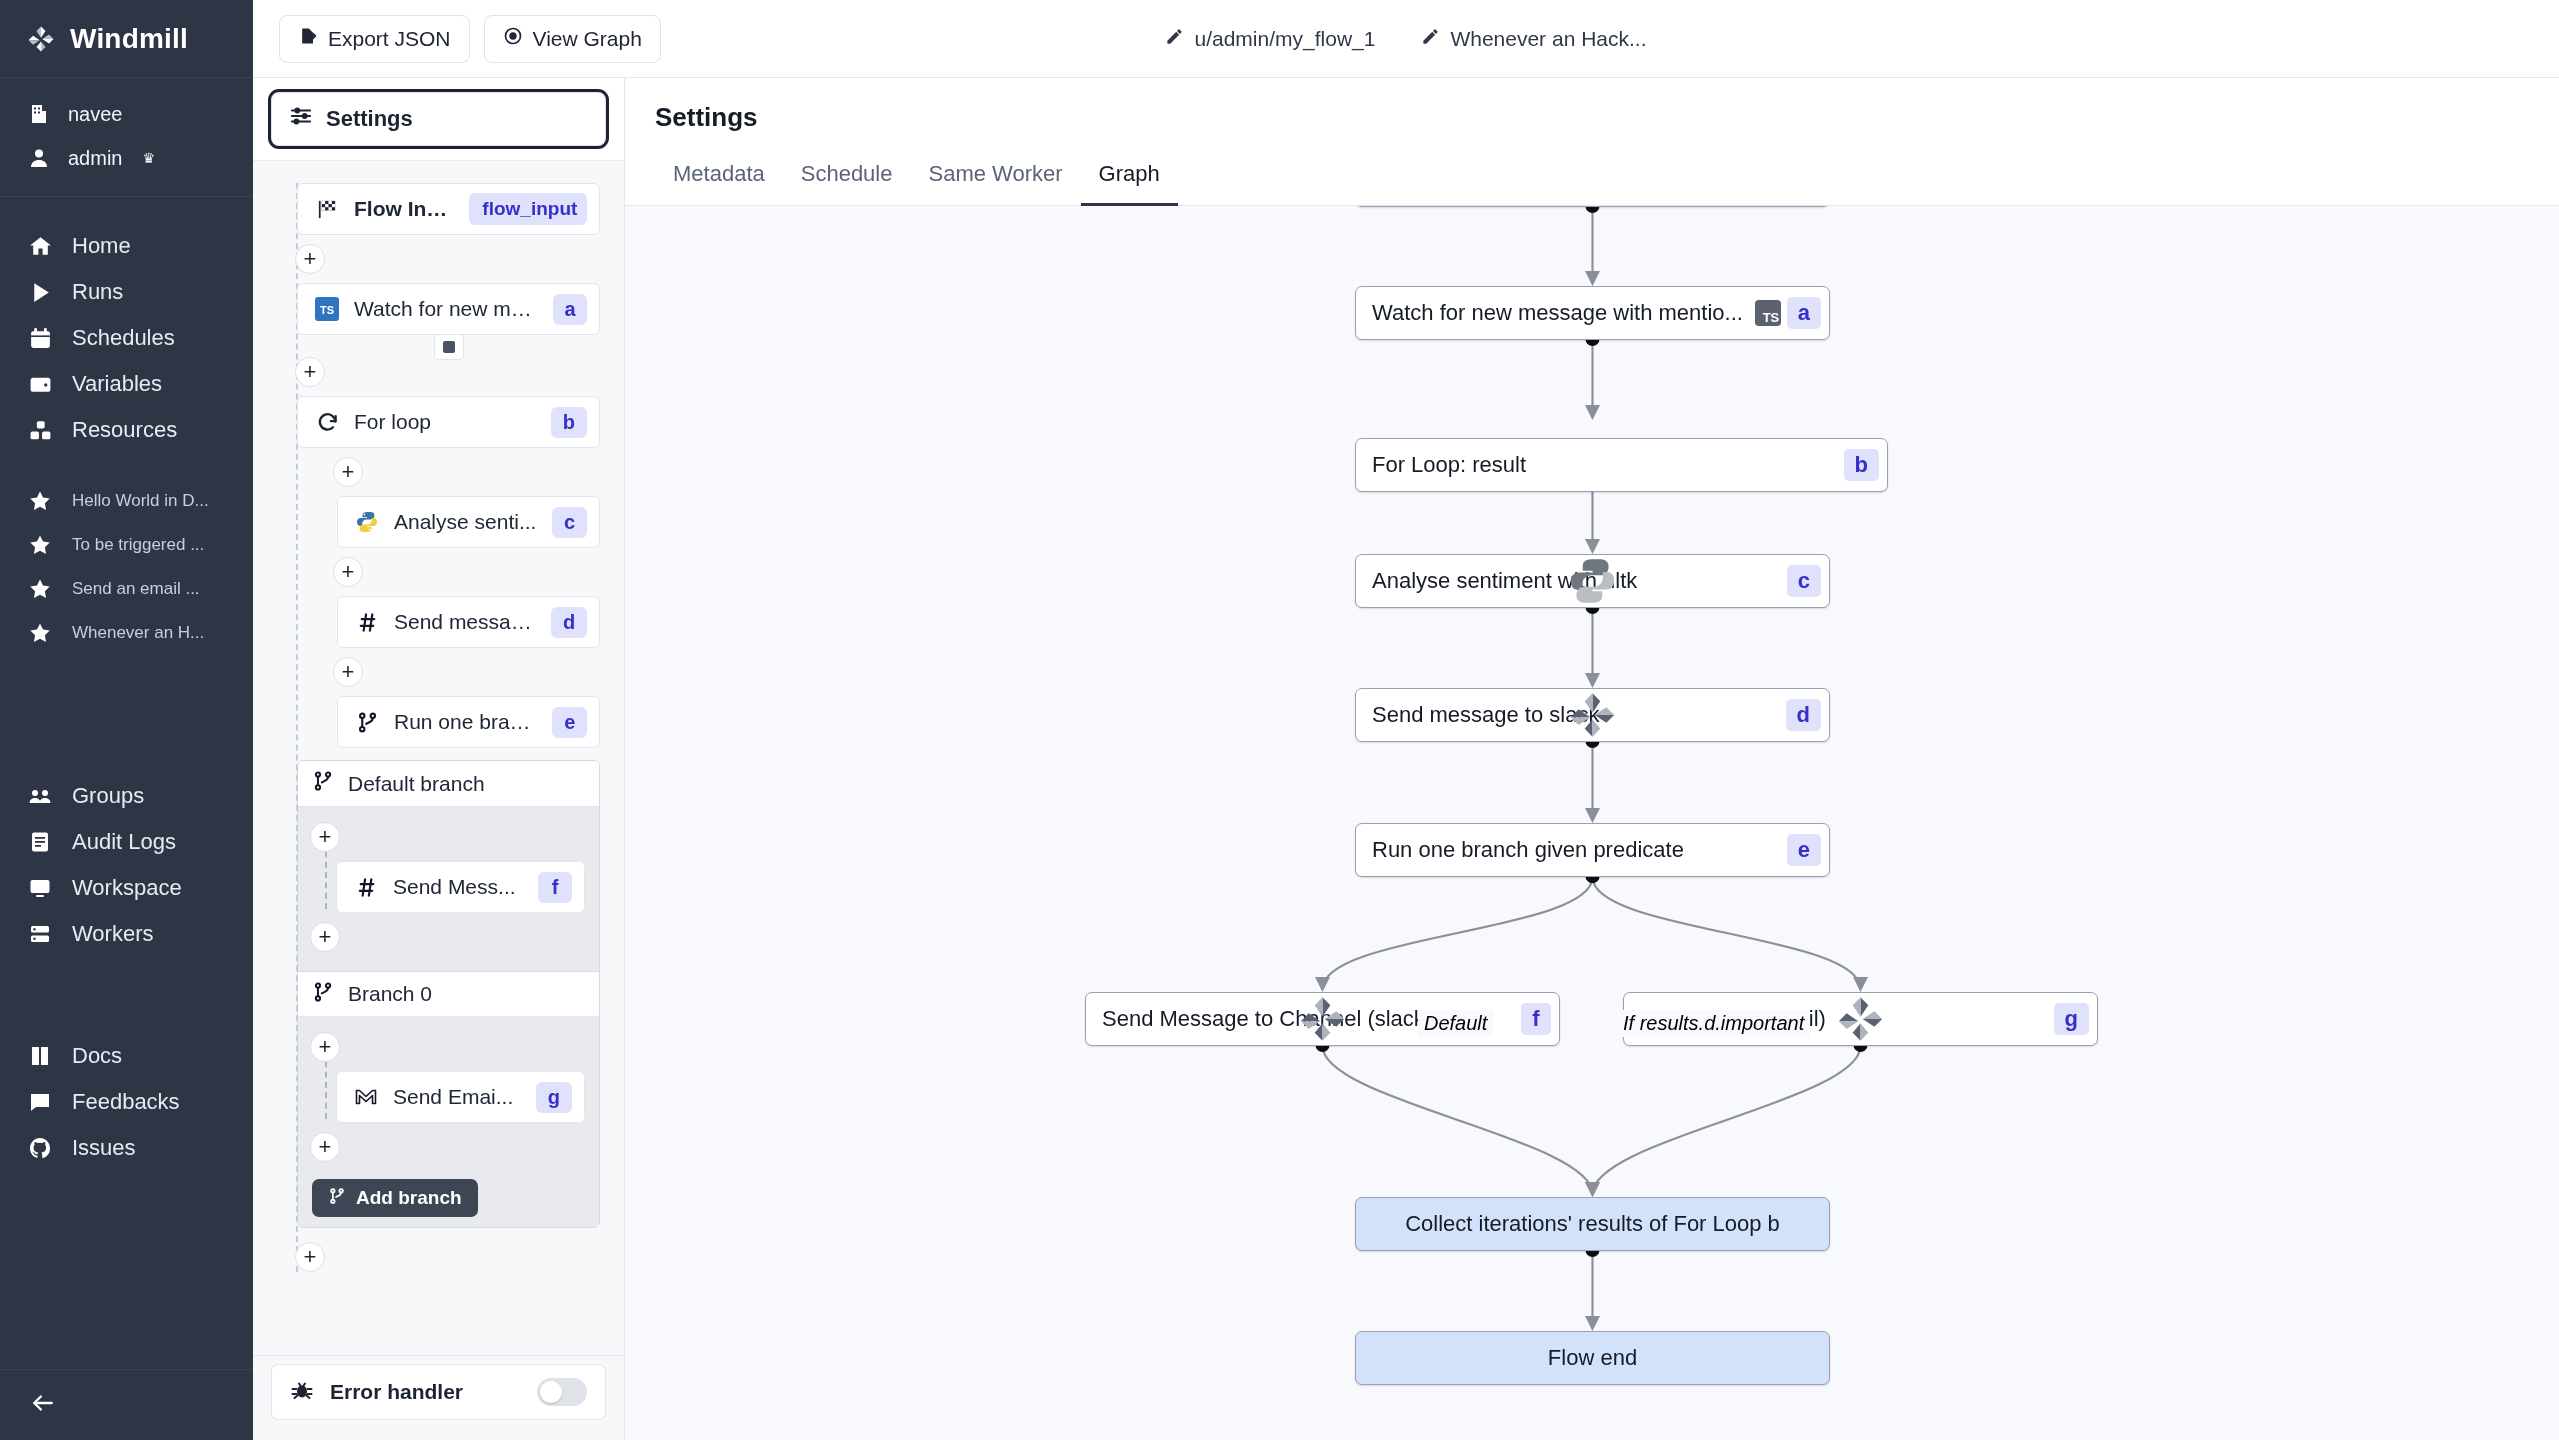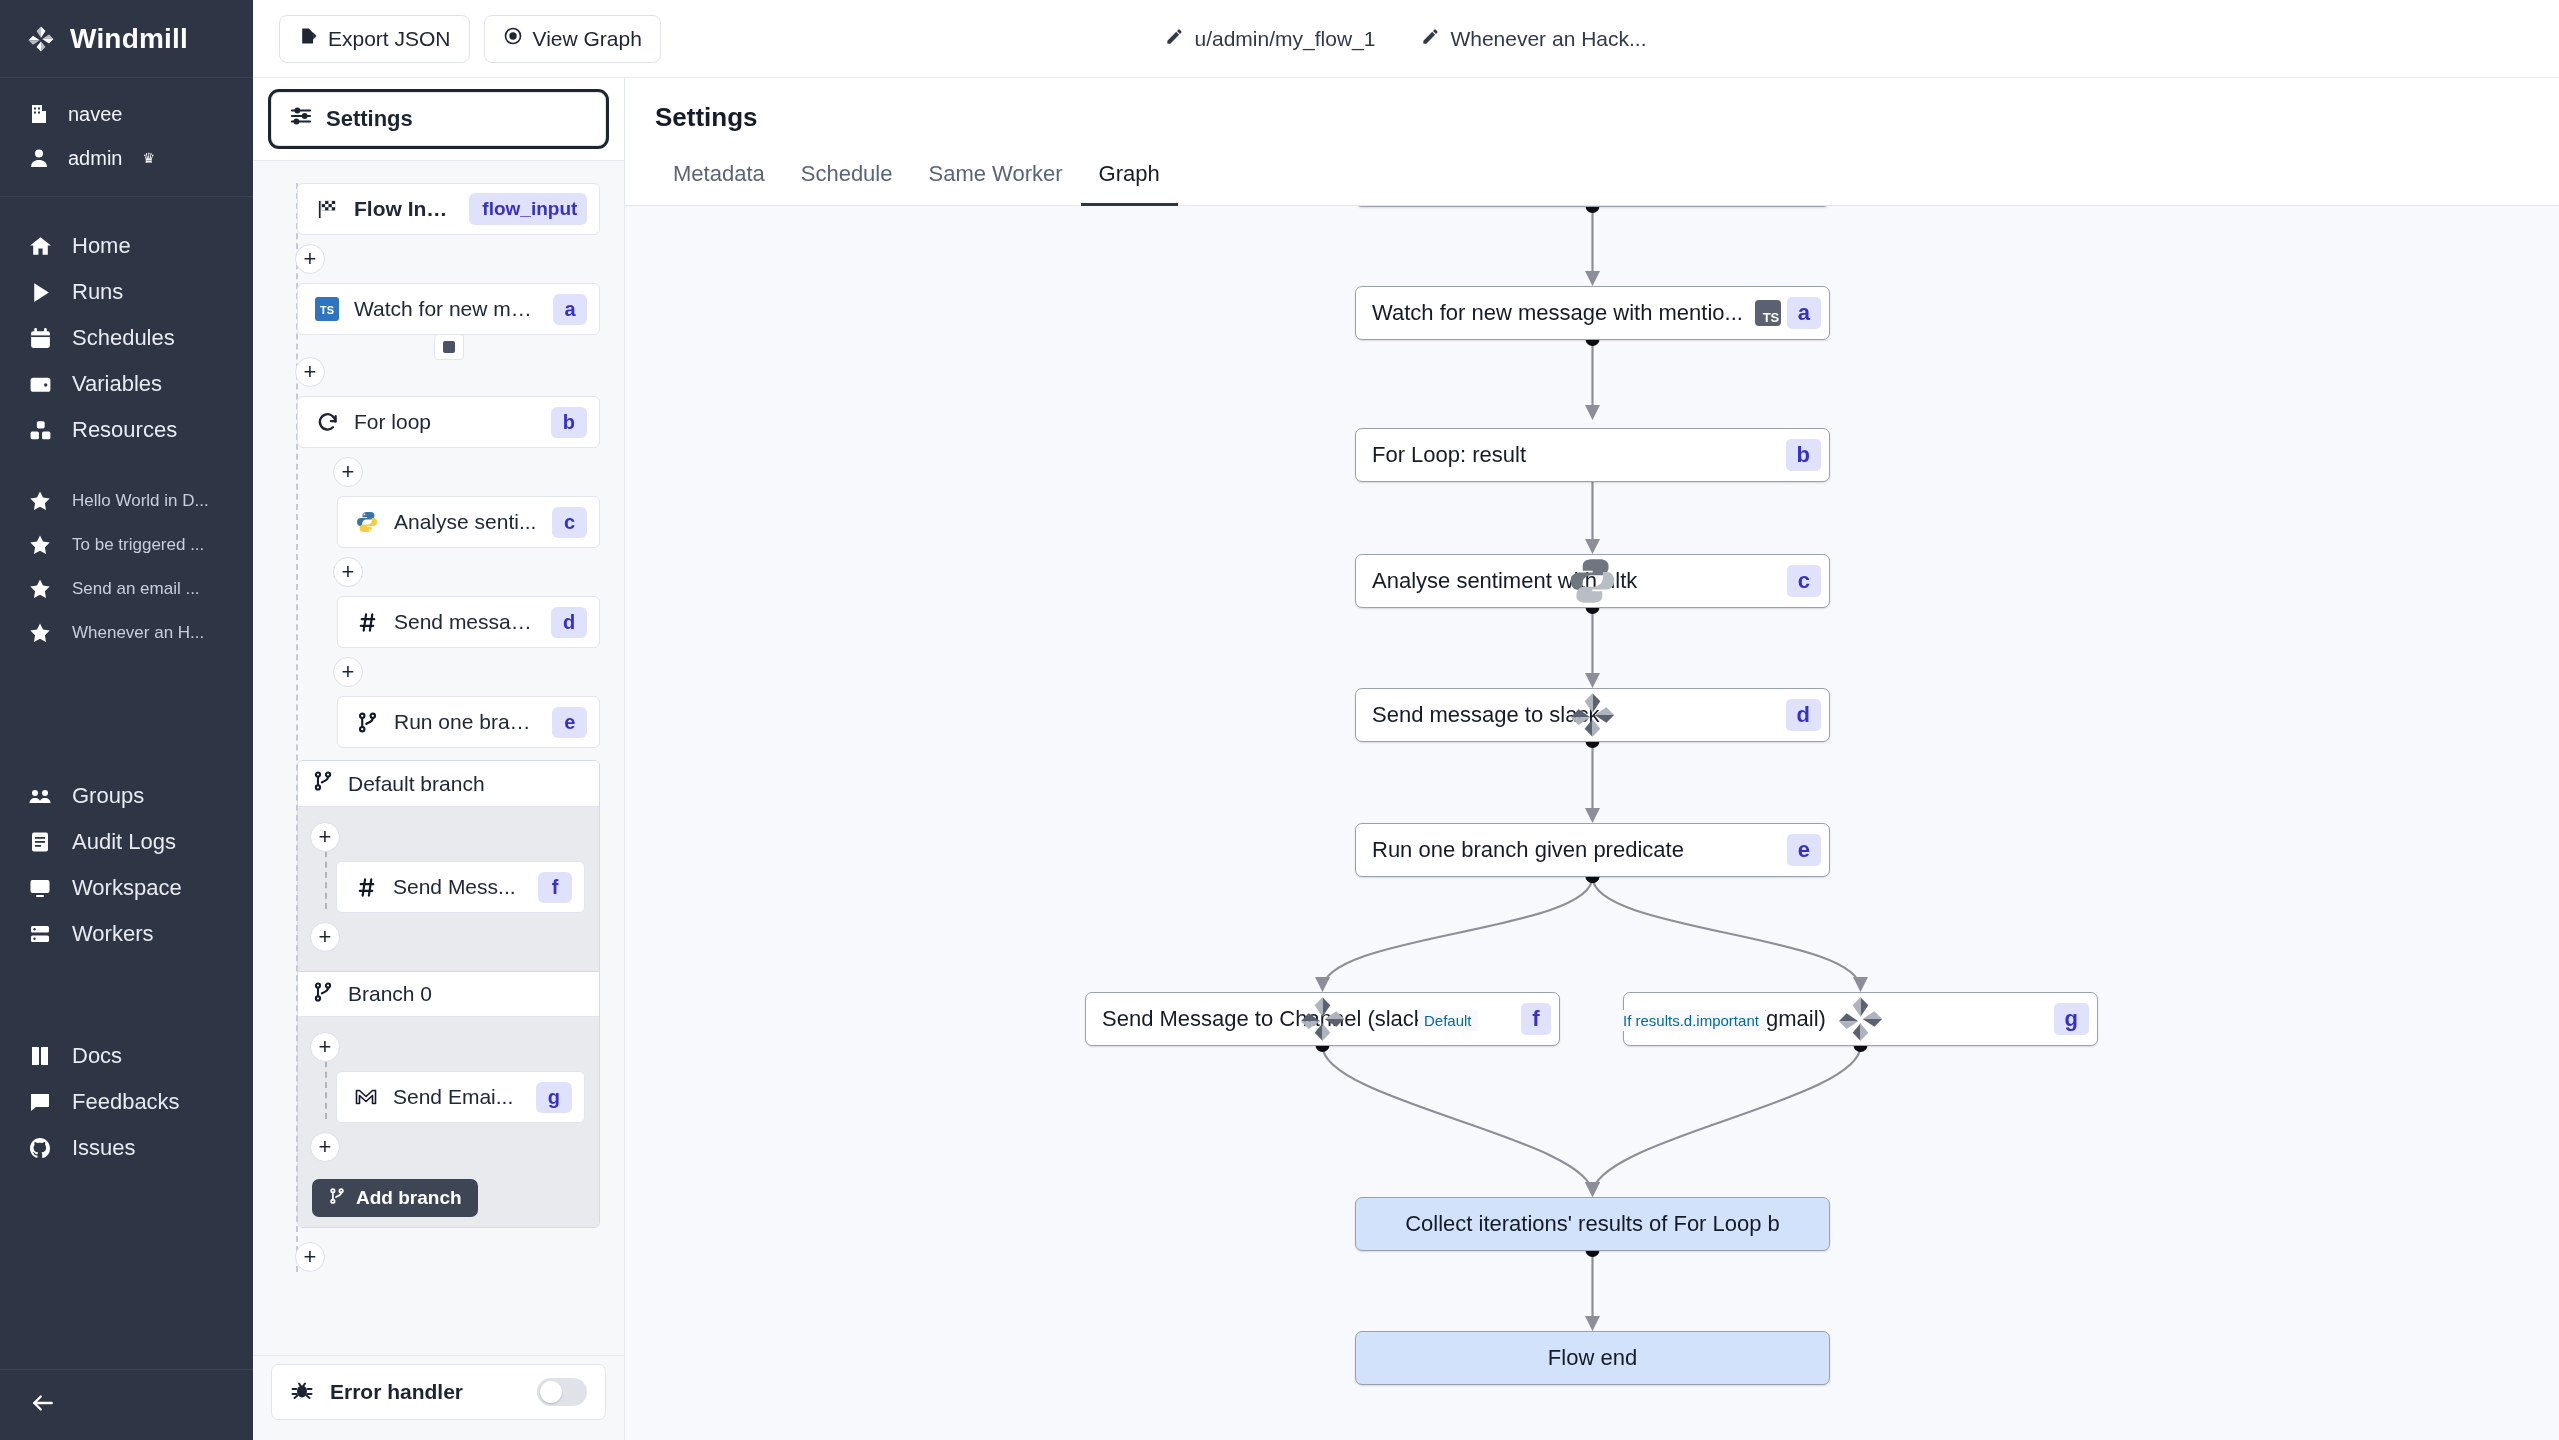--- a/index.html
+++ b/index.html
@@ -228,21 +228,21 @@
   }
   .gnode.virtual { background: #d3e2fb; justify-content: center; padding: 0 16px; }
   .gnode .glabel { flex: 1 1 auto; white-space: nowrap; overflow: hidden; text-overflow: ellipsis; }
   .gnode .gicons { display: flex; align-items: center; gap: 6px; margin-left: 10px; }
   .gpill {
     background: #e0e2fb; color: #3730c8; border-radius: 5px;
     padding: 3px 11px; font-size: 22px; font-weight: bold; min-width: 30px; text-align: center;
   }
   .edge-label {
     position: absolute; background: #f7f9fc; padding: 2px 6px;
-    font-size: 15px; color: #0369a1; z-index: 3; white-space: nowrap;
+    font-size: 20px; color: #000000; z-index: 3; white-space: nowrap; font-style: italic;
   }
   .ts-badge {
     width: 26px; height: 26px; border-radius: 4px; background: #5b6170;
     color: #fff; font-size: 13px; font-weight: bold;
     display: flex; align-items: flex-end; justify-content: flex-end;
     padding: 0 2px 1px 0; letter-spacing: -.3px;
   }
 </style>
 </head>
 <body>
@@ -743,21 +743,21 @@
               </g>
           </svg>
         <div class="gnode virtual" style="left: 730px; top: -53px; width: 475px;"></div>
             <div class="gnode" style="left: 730px; top: 80px; width: 475px;">
               <span class="glabel">Watch for new message with mentio...</span>
               <span class="gicons">
                 <span class="ts-badge">TS</span>
                 <span class="gpill">a</span>
               </span>
             </div>
-            <div class="gnode" style="left: 730px; top: 222px; width: 475px;">
+            <div class="gnode" style="left: 730px; top: 232px; width: 533px;">
               <span class="glabel">For Loop: result</span>
               <span class="gicons">
                 <span class="gpill">b</span>
               </span>
             </div>
             <div class="gnode" style="left: 730px; top: 348px; width: 475px;">
               <span class="glabel">Analyse sentiment with nltk</span>
               <span class="gicons">
                 <span>
                   <svg viewBox="0 0 24 24" width="24" height="24">

